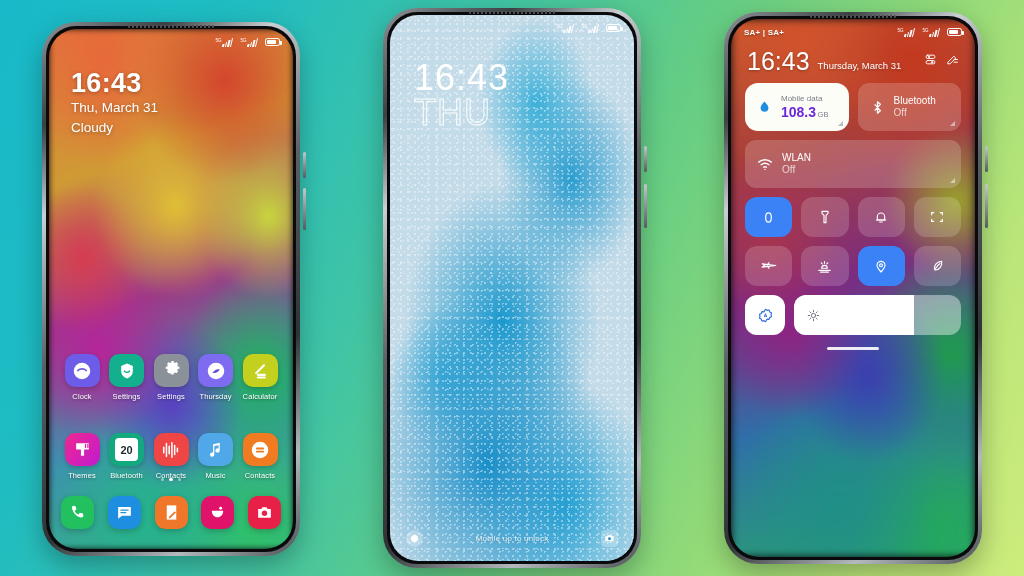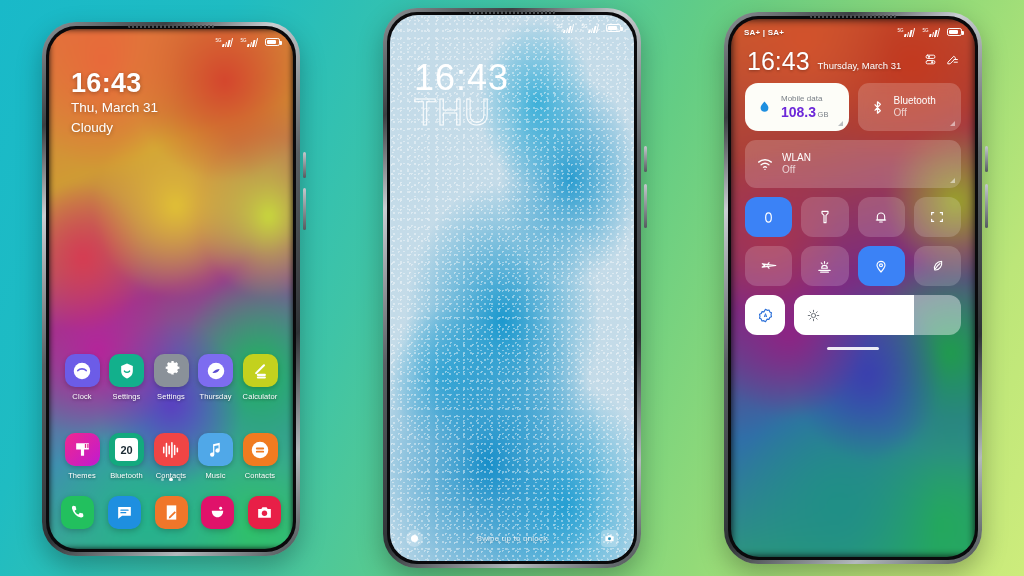--- a/index.html
+++ b/index.html
@@ -397,21 +397,21 @@
 
       <div class="lock">
         <div>16:43</div>
         <div class="thin">THU</div>
       </div>
 
       <div class="lockbar">
         <div class="lockbtn">
           <span style="width:7px;height:7px;border-radius:50%;background:#fff;display:block"></span>
         </div>
-        <div class="lockhint">Swipe up to unlock</div>
+        <div class="lockhint">Mobile up to unlock</div>
         <div class="lockbtn" style="border-radius:4px">
           <svg width="11" height="11" viewBox="0 0 24 24">
               <path fill="#fff" d="M3 7h4l1.4-2h7.2L17 7h4v11H3z"></path>
               <circle cx="12" cy="12.5" r="3.2" fill="#2a8fb8"></circle>
             </svg>
         </div>
       </div>
     </div>
   </div>
 </div>

